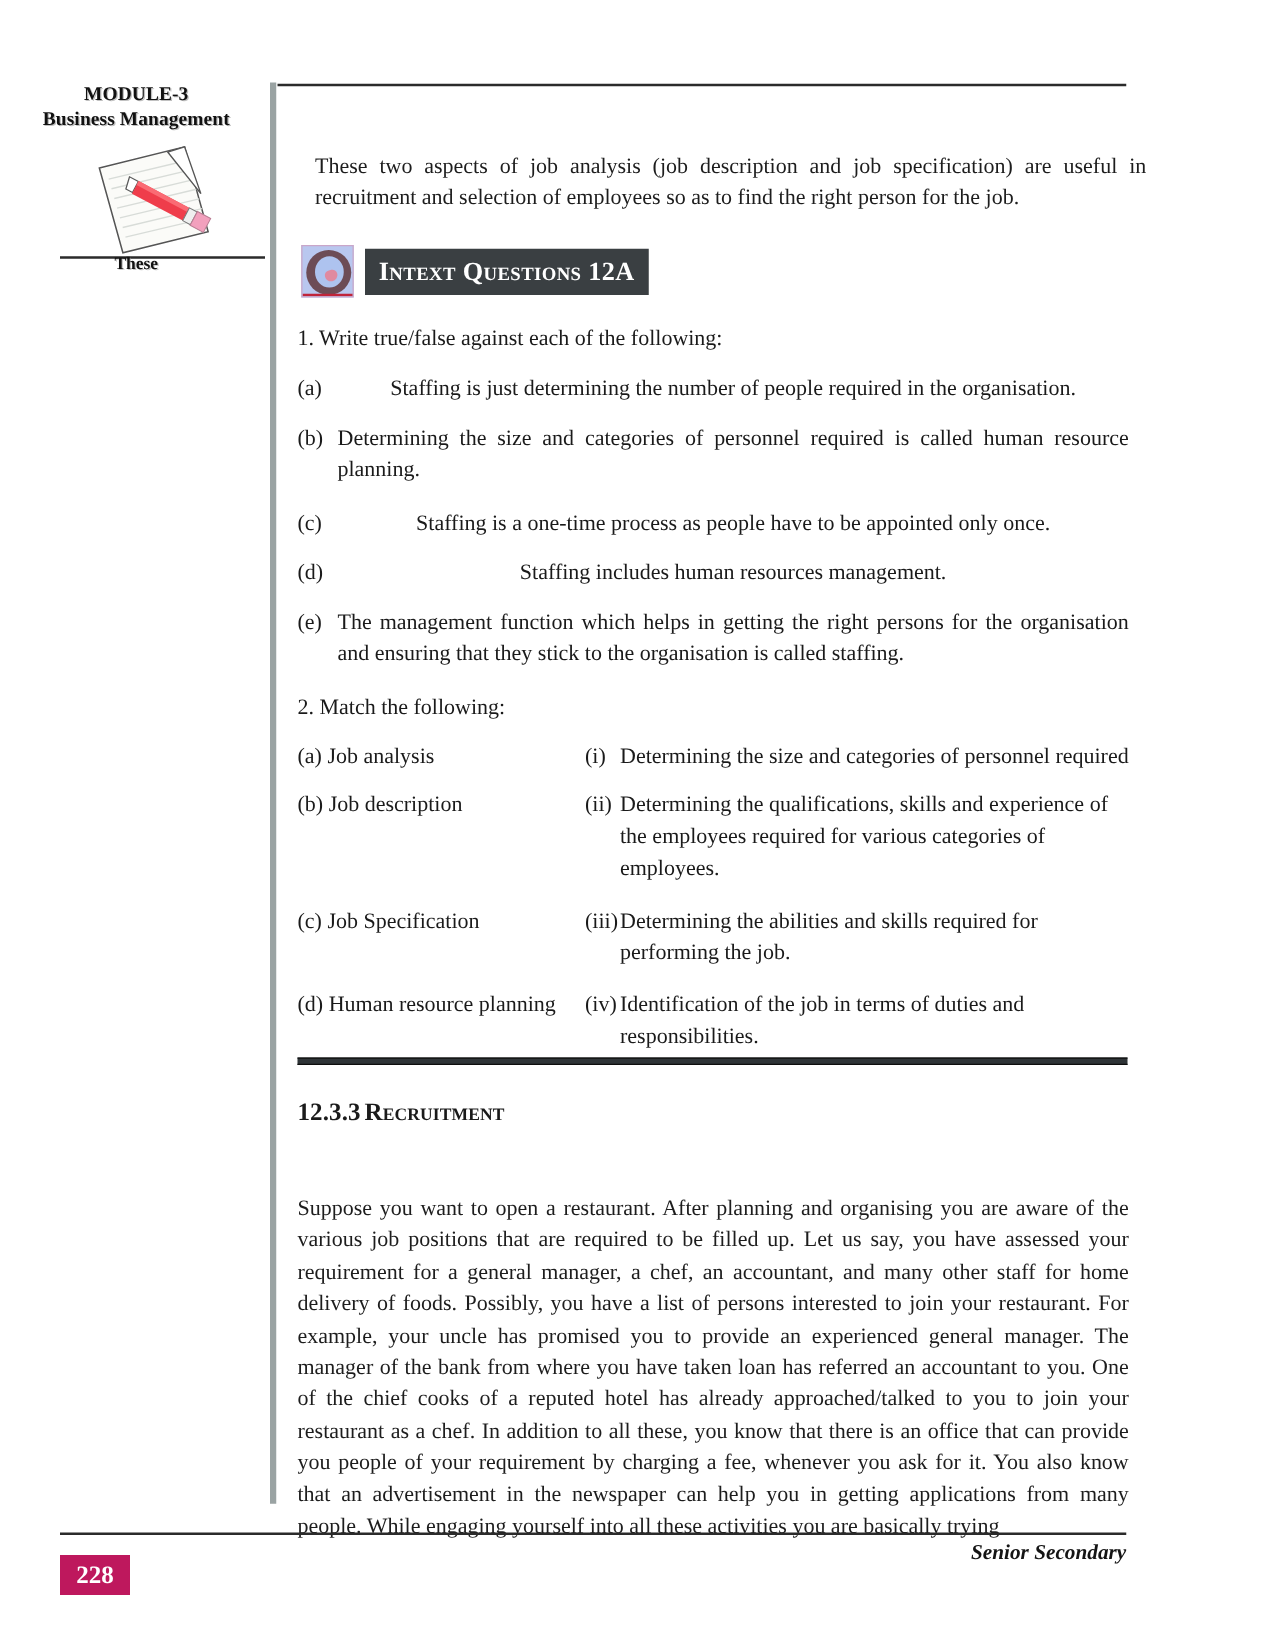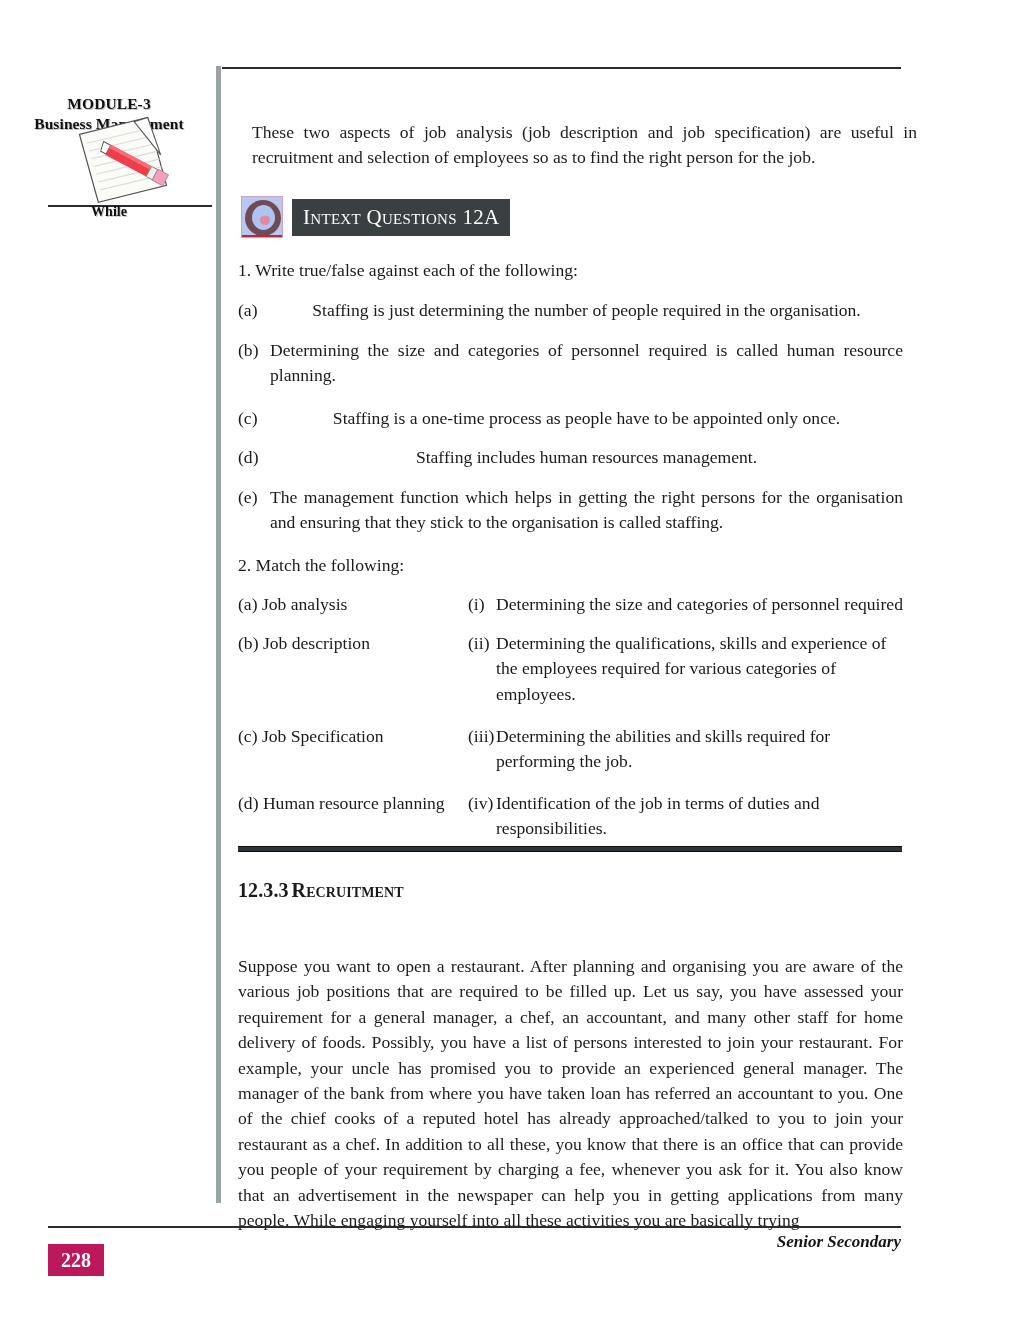--- a/index.html
+++ b/index.html
@@ -32,21 +32,20 @@
     position: absolute;
     left: 0; top: 66px;
     width: 218px;
     text-align: center;
     font-weight: bold;
     font-size: 15.5px;
     line-height: 20px;
     letter-spacing: 0.1px;
     color: #111;
     text-shadow: 1px 1px 0 rgba(140,140,140,0.55);
-    margin-top: 28px;
   }
   .module-label .l2 { display: block; }
 
   .notes-icon {
     position: absolute;
     left: 62px; top: 114px;
     width: 120px; height: 92px;
   }
   .notes-rule {
     position: absolute;
@@ -146,21 +145,21 @@
     width: 42px; height: 2px;
     background: #c0243a;
   }
   .intext-title {
     background: #3a3f42;
     color: #ffffff;
     padding: 3px 11px 5px 11px;
     margin-left: 9px;
     font-size: 21px;
     font-variant: small-caps;
-    font-weight: normal;
+    font-weight: bold;
     letter-spacing: 0.3px;
     line-height: 30px;
     white-space: nowrap;
     align-self: center;
     height: 37px;
   }
 
   
   .qnum {
     position: absolute;
@@ -295,21 +294,21 @@
           <polygon points="36,38 38,48 44,48 44,38" fill="#ffffff" stroke="#5a5a5a" stroke-width="1"></polygon>
           <rect x="44" y="37.5" width="46" height="11.5" fill="#ef3d4b"></rect>
           <rect x="44" y="37.5" width="46" height="3.6" fill="#fa6b74"></rect>
           <rect x="90" y="37.5" width="7" height="11.5" fill="#efefef" stroke="#777" stroke-width="0.8"></rect>
           <rect x="97" y="37" width="12" height="12.5" fill="#f2a0bd" stroke="#b97c93" stroke-width="0.8"></rect>
         </g>
       </svg>
     </div>
 
     <div class="notes-rule"></div>
-    <div class="notes-label">While</div>
+    <div class="notes-label">These</div>
   </div>
 
   <div class="v-rule"></div>
   <div class="top-rule"></div>
 
   <div class="intro">
     <p class="body">These two aspects of job analysis (job description and job specification) are useful in recruitment and selection of employees so as to find the right person for the job.</p>
   </div>
 
   <div class="intext-wrap">

